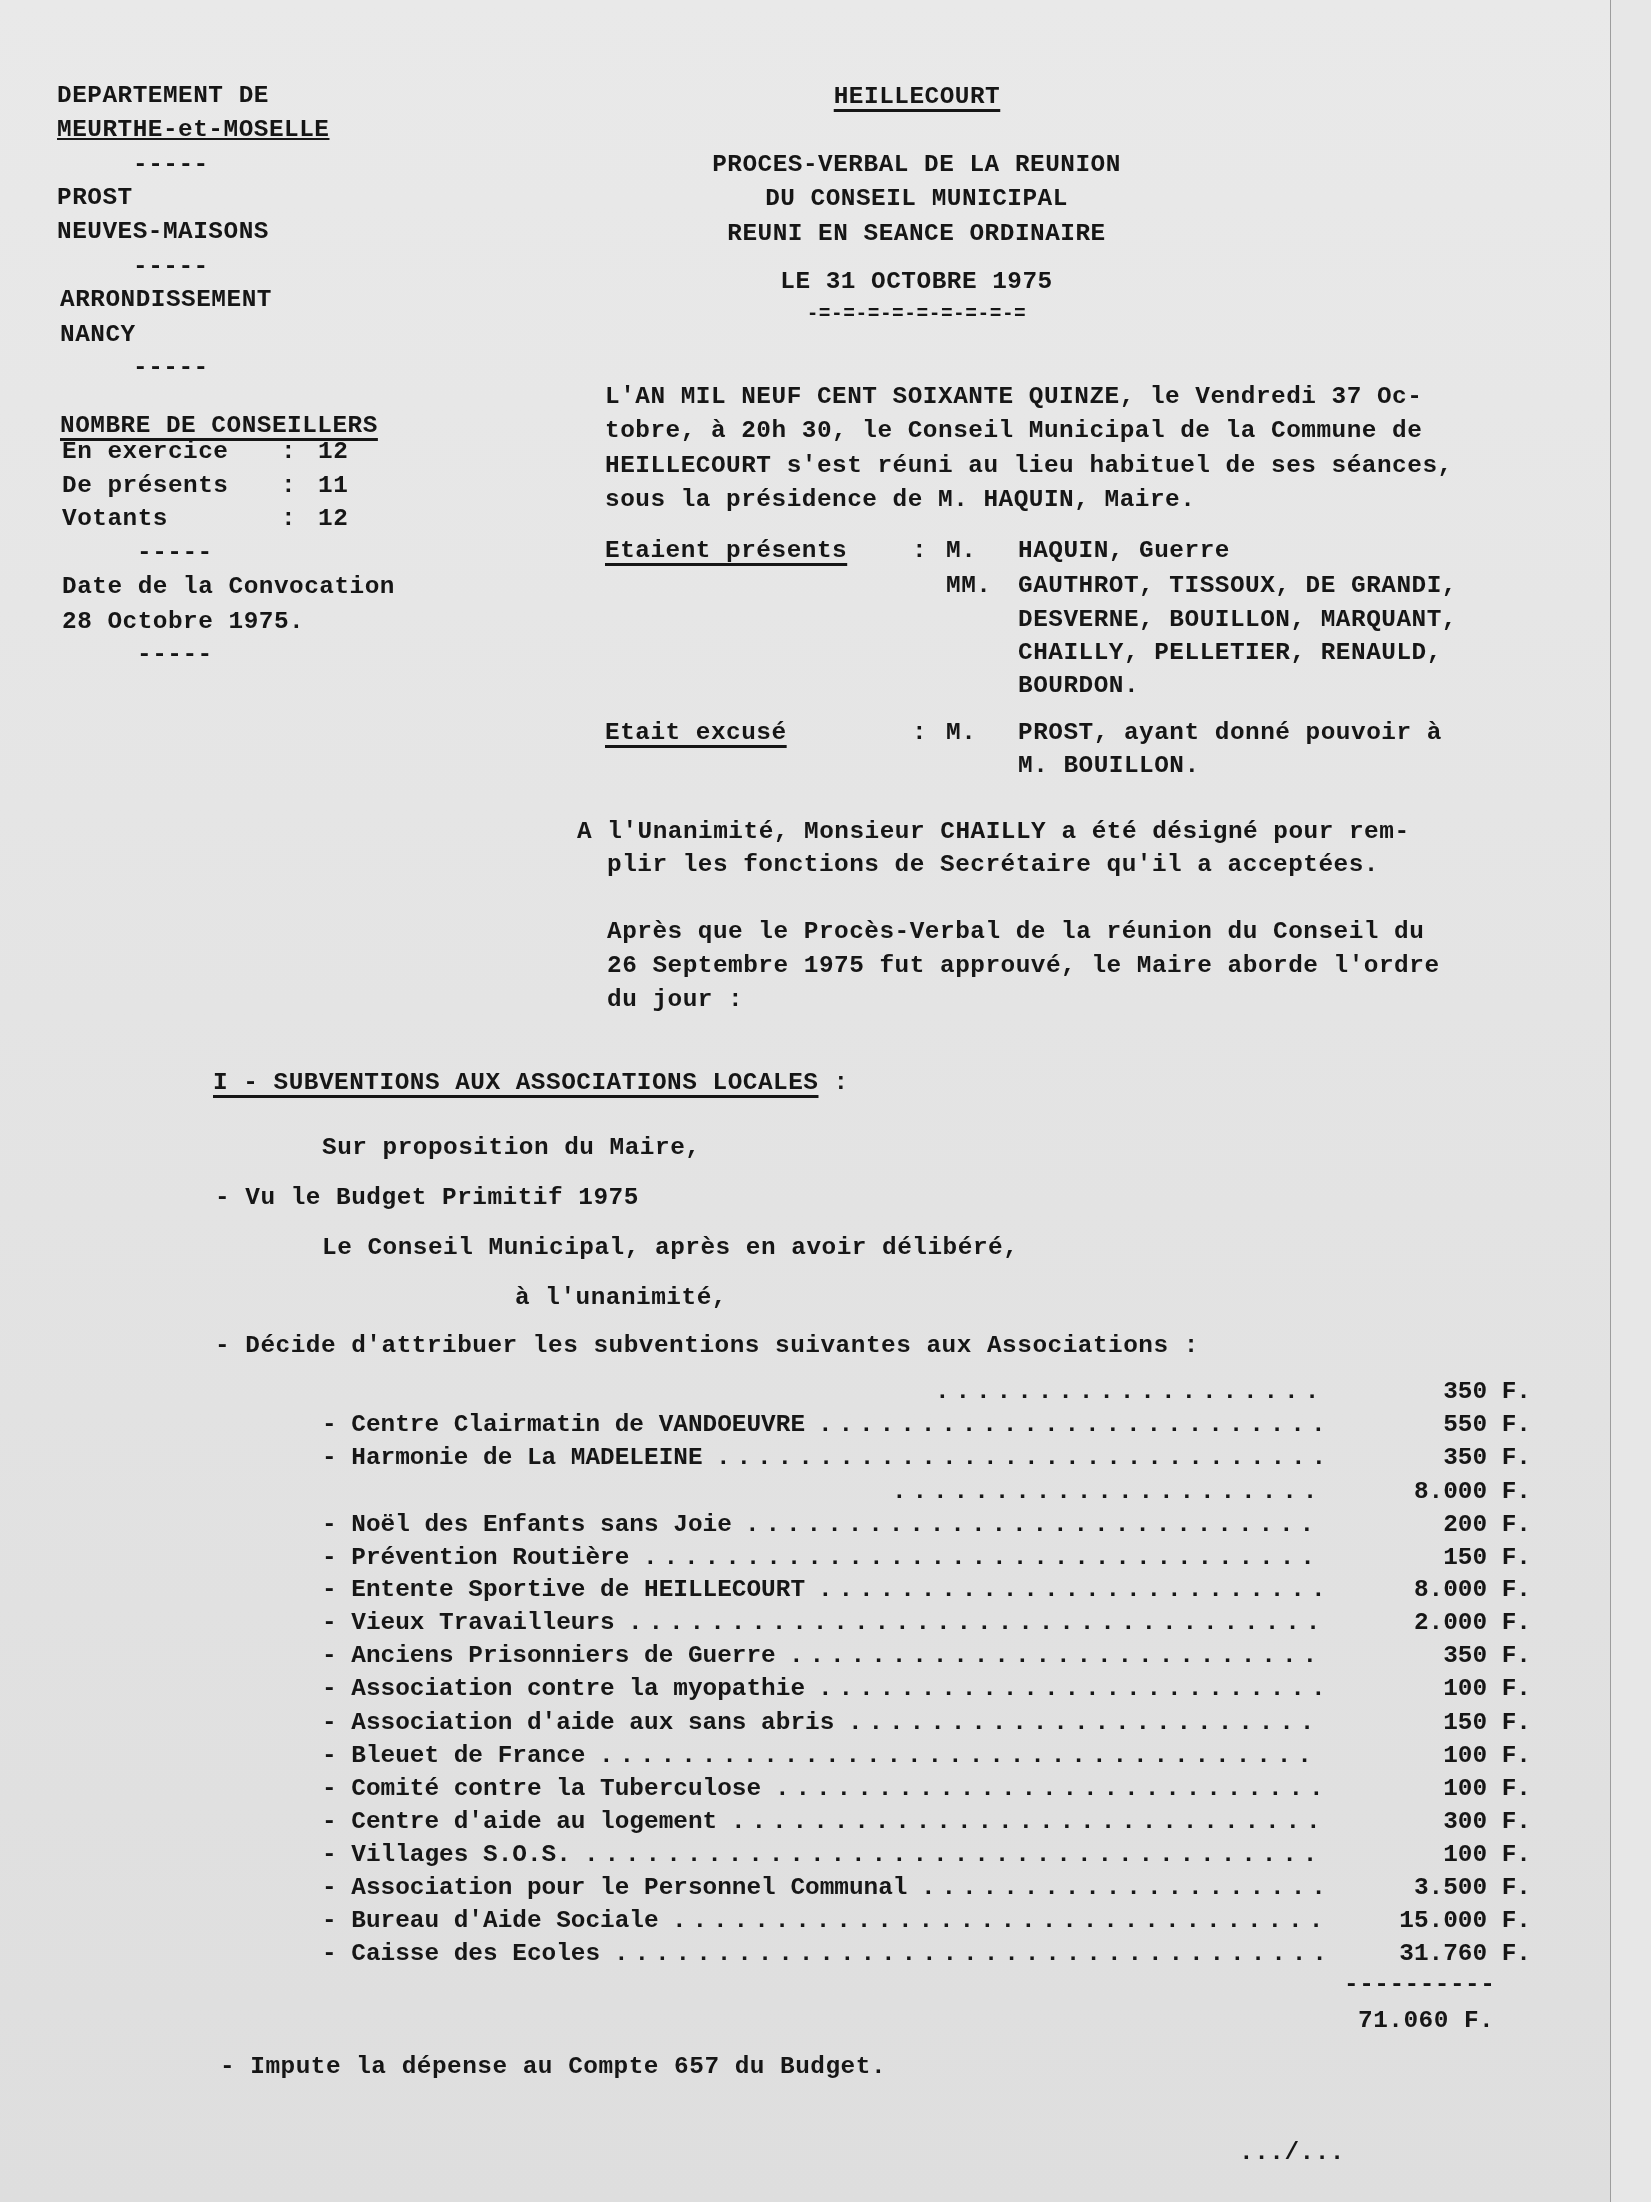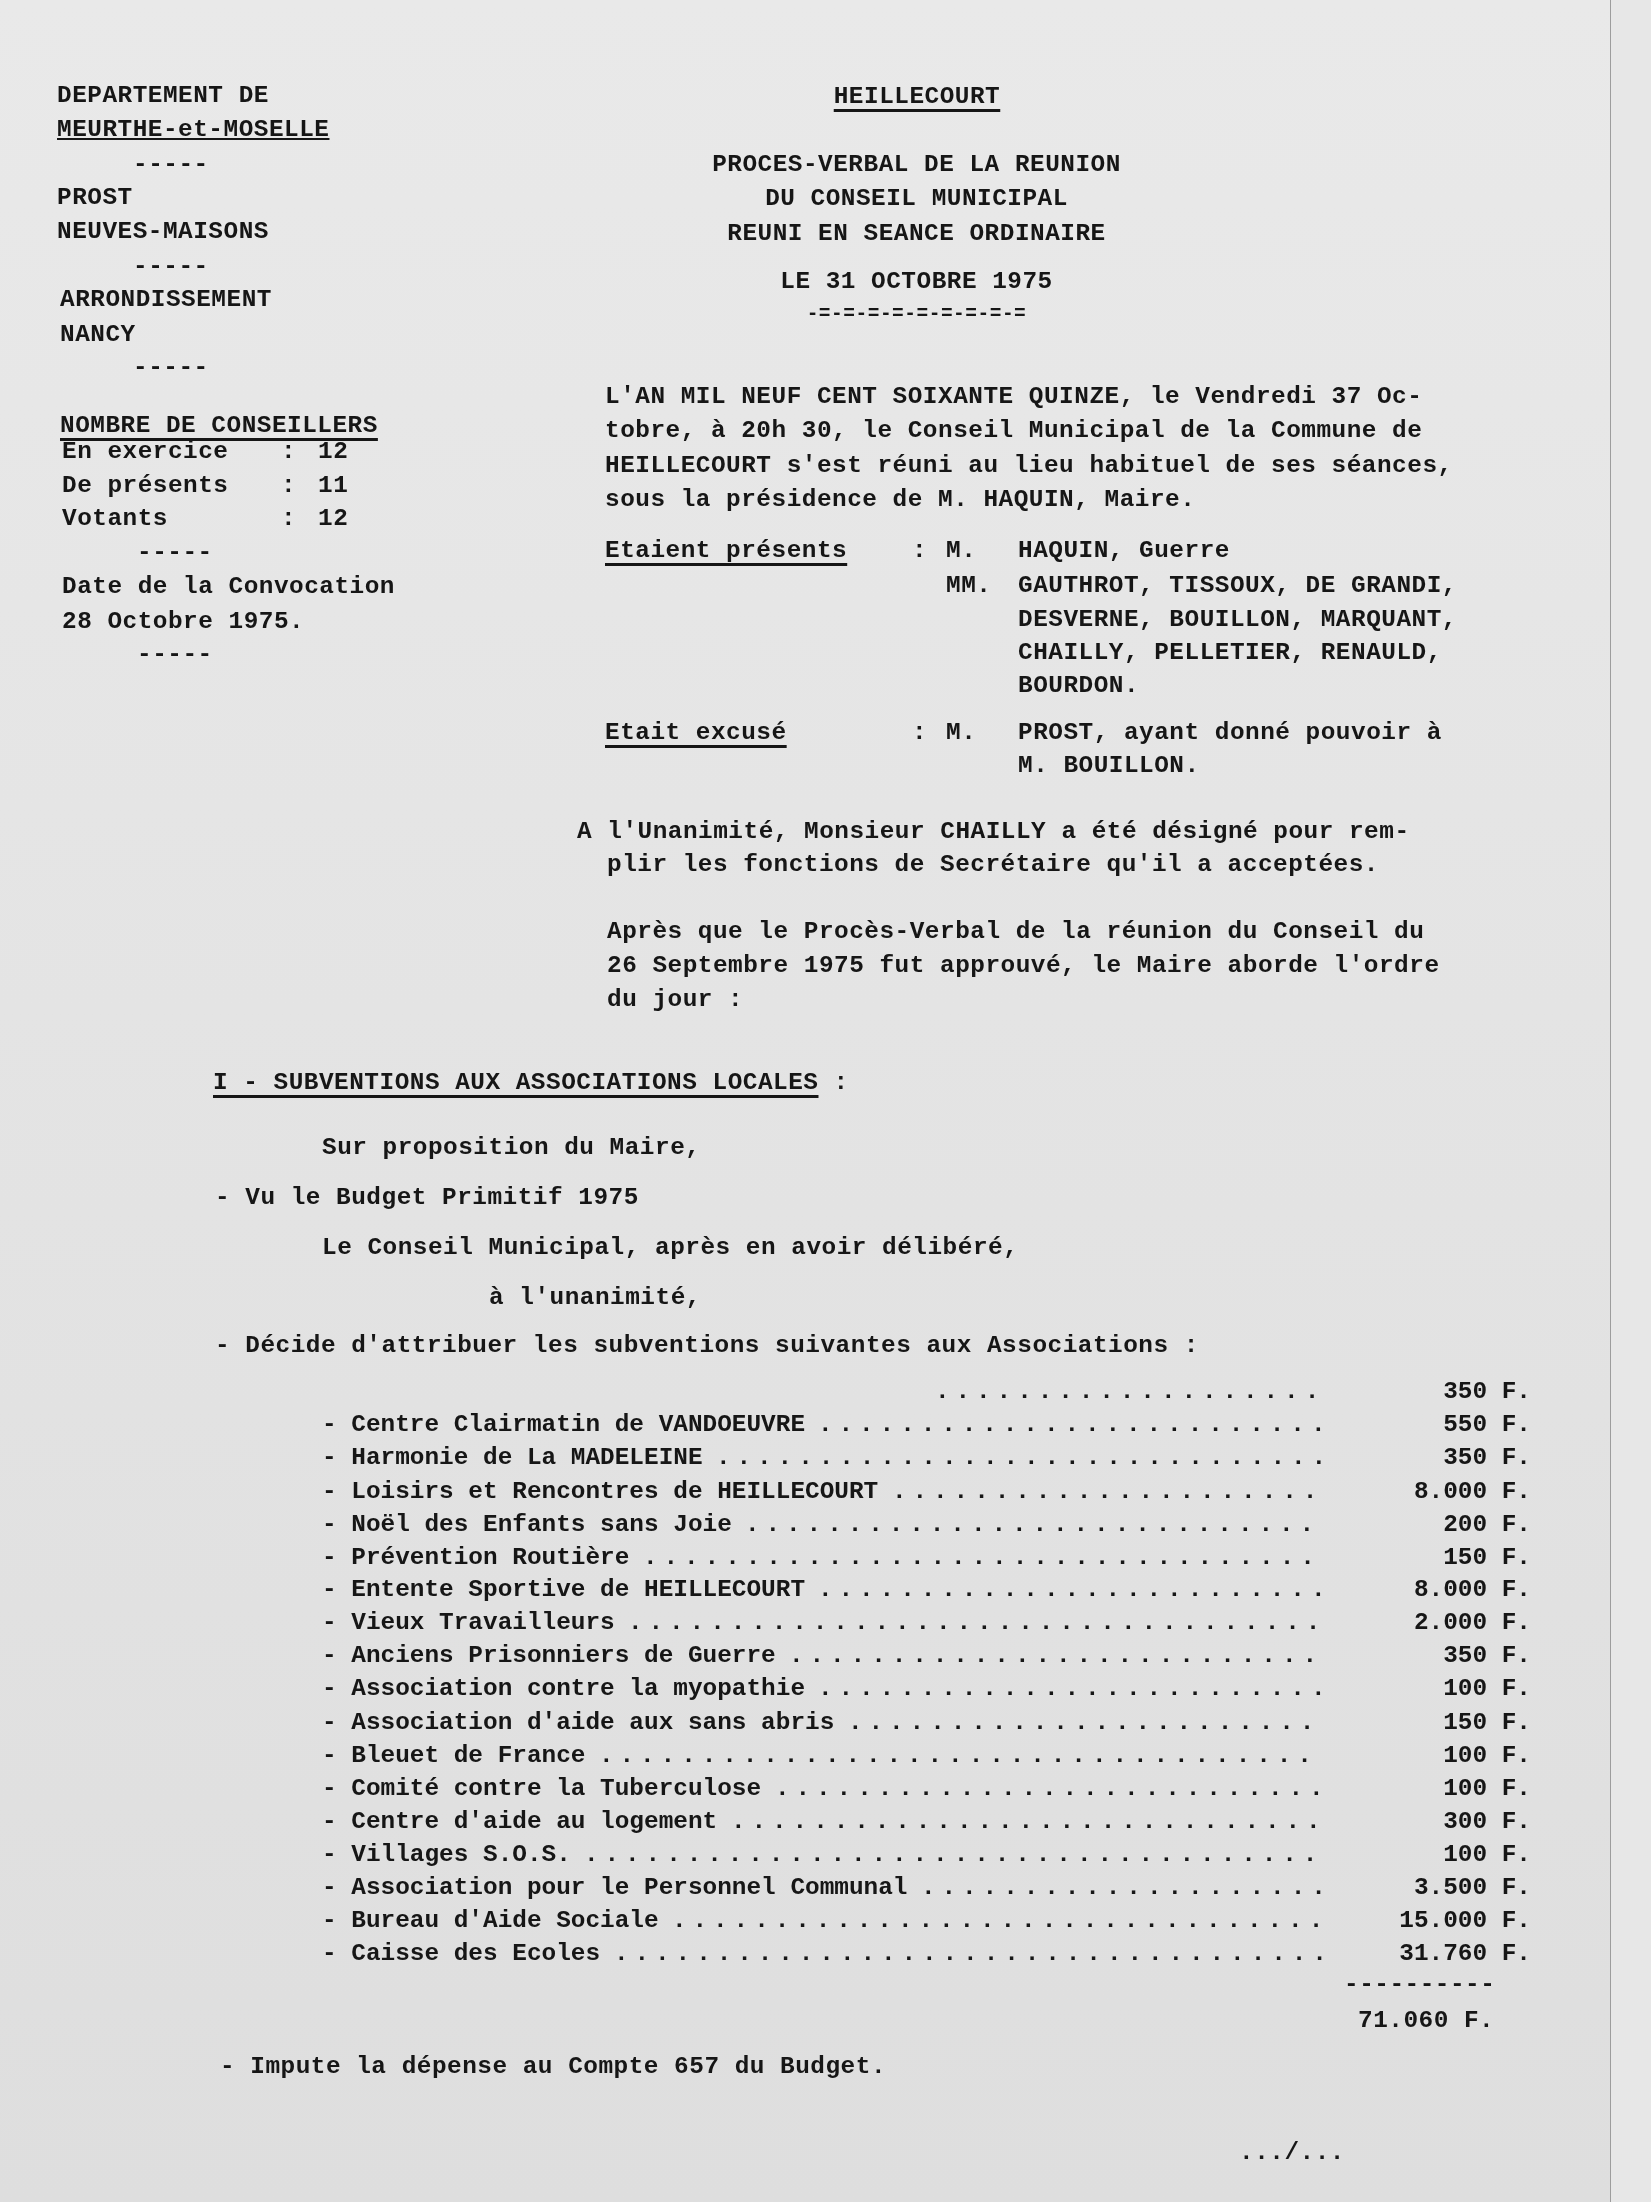--- a/index.html
+++ b/index.html
@@ -90,41 +90,40 @@
 <div class="t" style="left:607px;top:848px;">plir les fonctions de Secrétaire qu'il a acceptées.</div>
 
 <div class="t" style="left:607px;top:915px;">Après que le Procès-Verbal de la réunion du Conseil du</div>
 <div class="t" style="left:607px;top:949px;">26 Septembre 1975 fut approuvé, le Maire aborde l'ordre</div>
 <div class="t" style="left:607px;top:983px;">du jour :</div>
 
 <div class="t" style="left:213px;top:1066px;"><span class="u">I - SUBVENTIONS AUX ASSOCIATIONS LOCALES</span><span> :</span></div>
 <div class="t" style="left:322px;top:1131px;">Sur proposition du Maire,</div>
 <div class="t" style="left:215px;top:1181px;">- Vu le Budget Primitif 1975</div>
 <div class="t" style="left:322px;top:1231px;">Le Conseil Municipal, après en avoir délibéré,</div>
-<div class="t" style="left:489px;top:1281px;">à l'unanimité,</div>
+<div class="t" style="left:515px;top:1281px;">à l'unanimité,</div>
 <div class="t" style="left:215px;top:1329px;">- Décide d'attribuer les subventions suivantes aux Associations :</div>
 
 <div id="subsidy-list">
     <div class="row" style="top: 1378px;">
       <div class="dots" style="left: 613px; width: 387px; letter-spacing: 5.9px;">................................................................................</div>
       <span class="amt">350 F.</span>
     </div>
     <div class="row" style="top: 1411px;">
       <div class="dots" style="left: 496px; width: 504px; letter-spacing: 5.9px;">................................................................................</div>
       <span class="label">- Centre Clairmatin de VANDOEUVRE</span>
       <span class="amt">550 F.</span>
     </div>
     <div class="row" style="top: 1444px;">
       <div class="dots" style="left: 394px; width: 607px; letter-spacing: 5.9px;">................................................................................</div>
       <span class="label">- Harmonie de La MADELEINE</span>
       <span class="amt">350 F.</span>
     </div>
     <div class="row" style="top: 1478px;">
       <div class="dots" style="left: 570px; width: 431px; letter-spacing: 5.9px;">................................................................................</div>
-      <span class="label">- Loisirs et Rencontres de HEILLECOURT</span>
       <span class="amt">8.000 F.</span>
     </div>
     <div class="row" style="top: 1511px;">
       <div class="dots" style="left: 423px; width: 577px; letter-spacing: 5.9px;">................................................................................</div>
       <span class="label">- Noël des Enfants sans Joie</span>
       <span class="amt">200 F.</span>
     </div>
     <div class="row" style="top: 1544px;">
       <div class="dots" style="left: 321px; width: 680px; letter-spacing: 5.9px;">................................................................................</div>
       <span class="label">- Prévention Routière</span>

